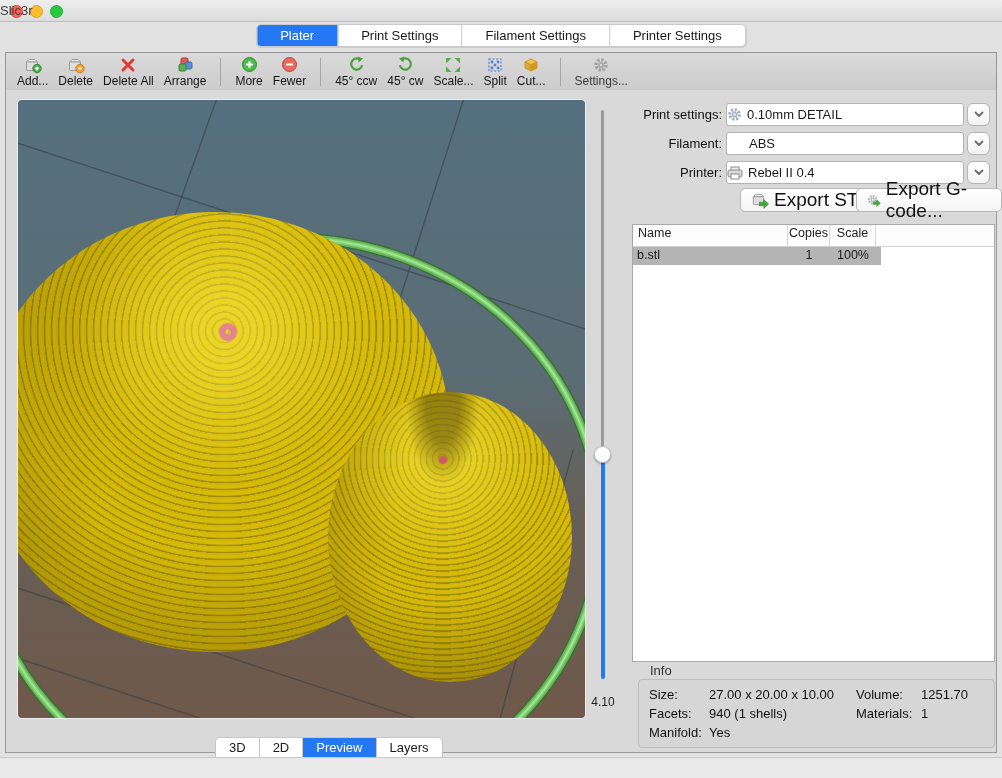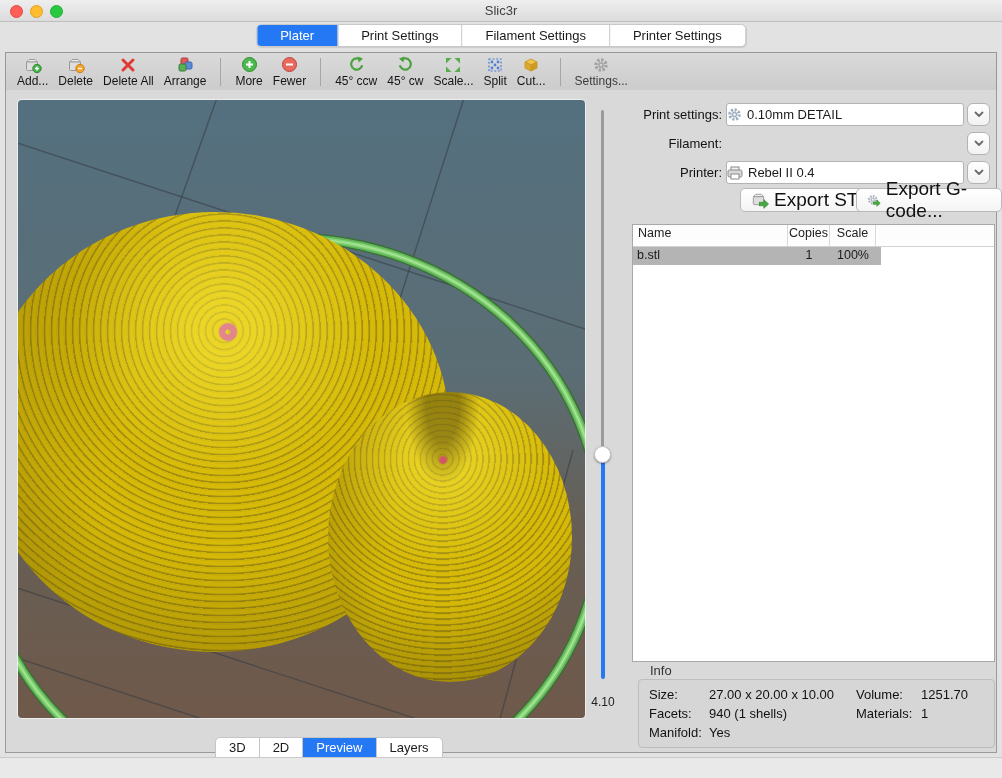--- a/index.html
+++ b/index.html
@@ -7,21 +7,21 @@
   .window{position:relative;width:1002px;height:778px;background:#e2e2e2;
     font-family:"Liberation Sans",sans-serif;font-size:13px;color:#1a1a1a;overflow:hidden;}
   
   .titlebar{position:absolute;left:0;top:0;width:1002px;height:22px;
     background:linear-gradient(#eeeeee,#dcdcdc);border-bottom:1px solid #bdbdbd;}
   .tl{position:absolute;top:5px;width:13px;height:13px;border-radius:50%;}
   .tl.red{left:10px;background:#ff5f57;border:1px solid #e2463f;}
   .tl.yel{left:30px;background:#febc2e;border:1px solid #dfa023;}
   .tl.grn{left:50px;background:#28c840;border:1px solid #1faf34;}
   .wtitle{position:absolute;left:0;right:0;top:0;height:30px;line-height:21px;
-    text-align:center;color:#404040;}
+    text-align:left;color:#404040;}
   
   .segmented{position:absolute;top:24px;left:50%;transform:translateX(-50%);
     display:flex;height:23px;background:#fff;border:1px solid #c9c9c9;border-radius:5px;
     overflow:hidden;box-shadow:0 1px 1px rgba(0,0,0,.10);}
   .segmented .seg{line-height:21px;padding:0 23px;border-right:1px solid #c9c9c9;
     white-space:nowrap;cursor:default;}
   .segmented .seg:last-child{border-right:none;}
   .segmented .seg.sel{background:var(--accent,#2478f4);color:#fff;}
   
   .toolbar{position:absolute;left:5px;top:52px;width:992px;height:39px;
@@ -312,20 +312,23 @@
       </svg>
     <span class="ftext">0.10mm DETAIL</span>
   </div>
   <div class="ddbtn" style="top:103px">
     <svg width="10" height="7" viewBox="0 0 10 7">
         <use href="#sym-chevron"></use>
       </svg>
   </div>
 
   <div class="flabel" style="top:132px">Filament:</div>
+  <div class="field noicon" style="top:132px">
+    <span class="ftext">ABS</span>
+  </div>
   <div class="ddbtn" style="top:132px">
     <svg width="10" height="7" viewBox="0 0 10 7">
         <use href="#sym-chevron"></use>
       </svg>
   </div>
 
   <div class="flabel" style="top:161px">Printer:</div>
   <div class="field" style="top:161px">
     <svg class="icon-svg" width="16" height="14" viewBox="0 0 16 14">
       <rect x="4" y="1" width="8" height="4" fill="#f0f0f0" stroke="#8a8a8a"></rect>

